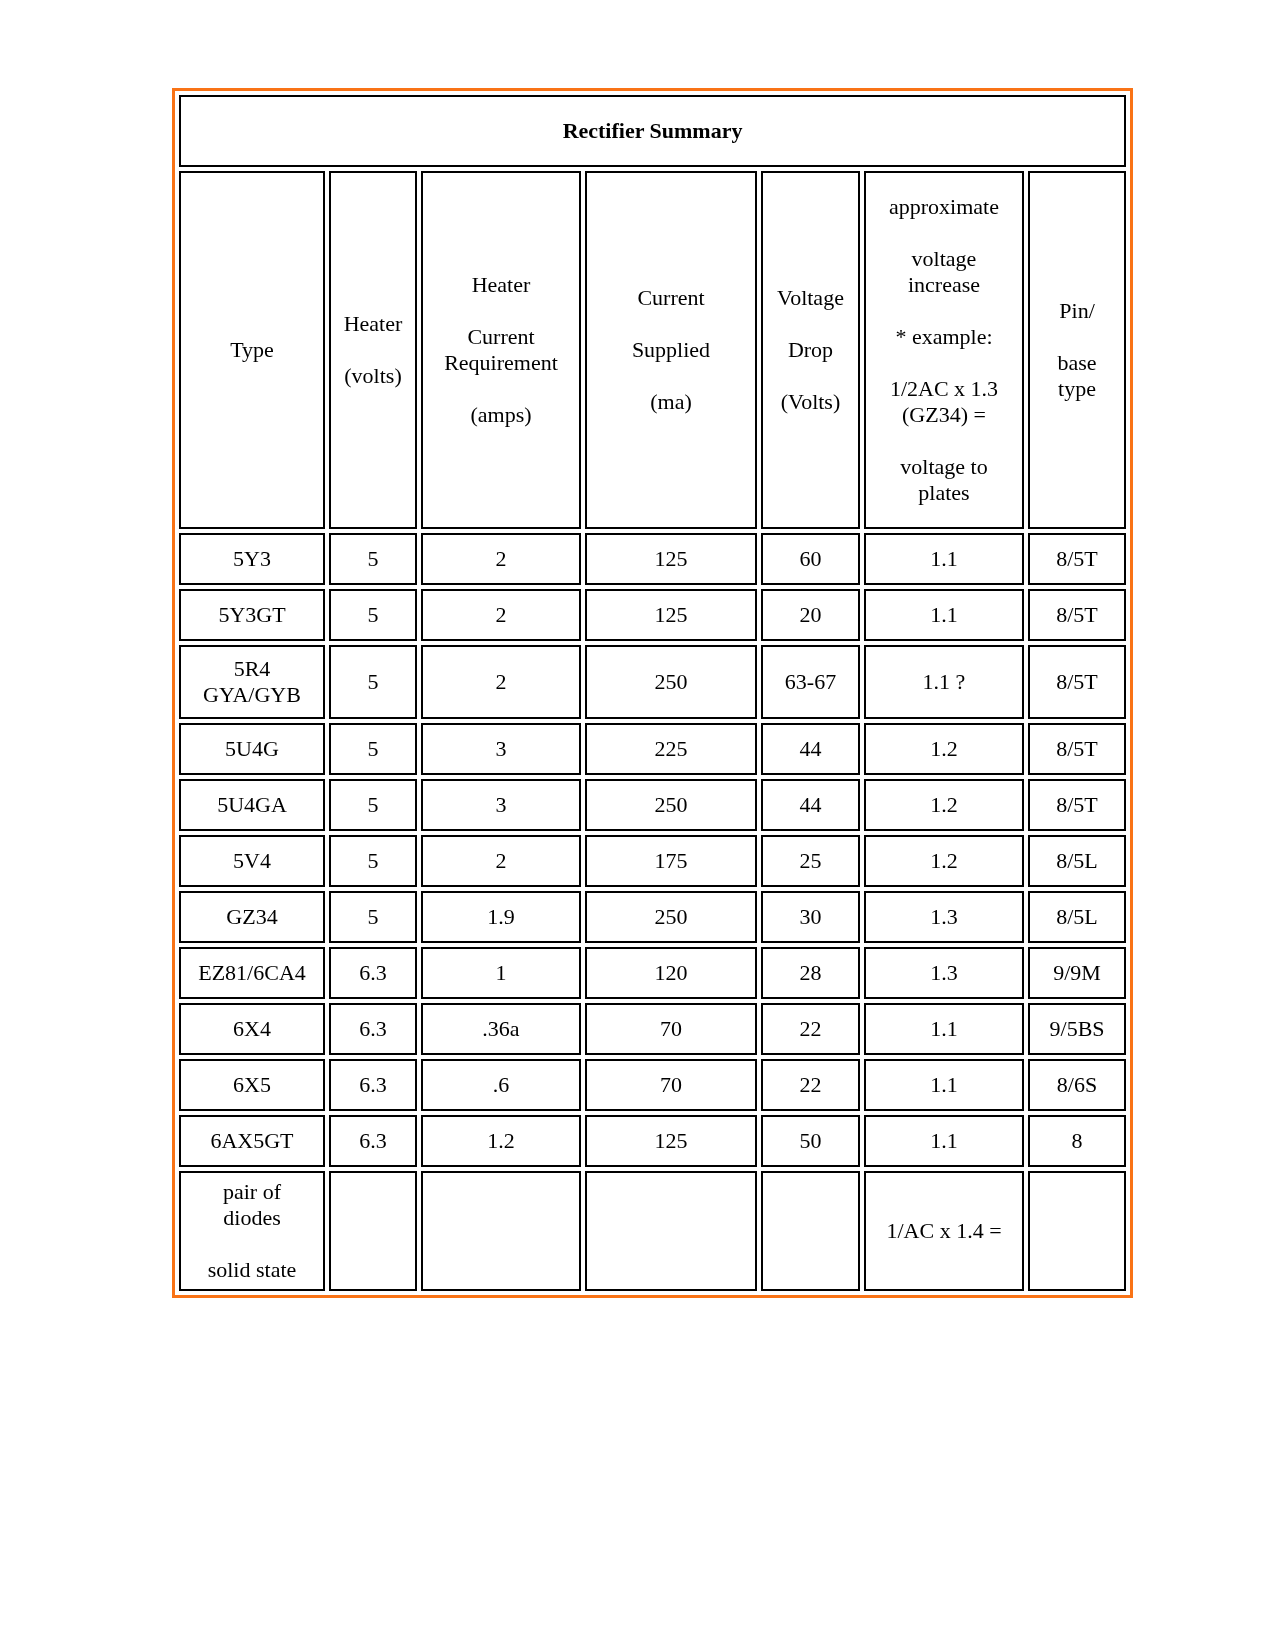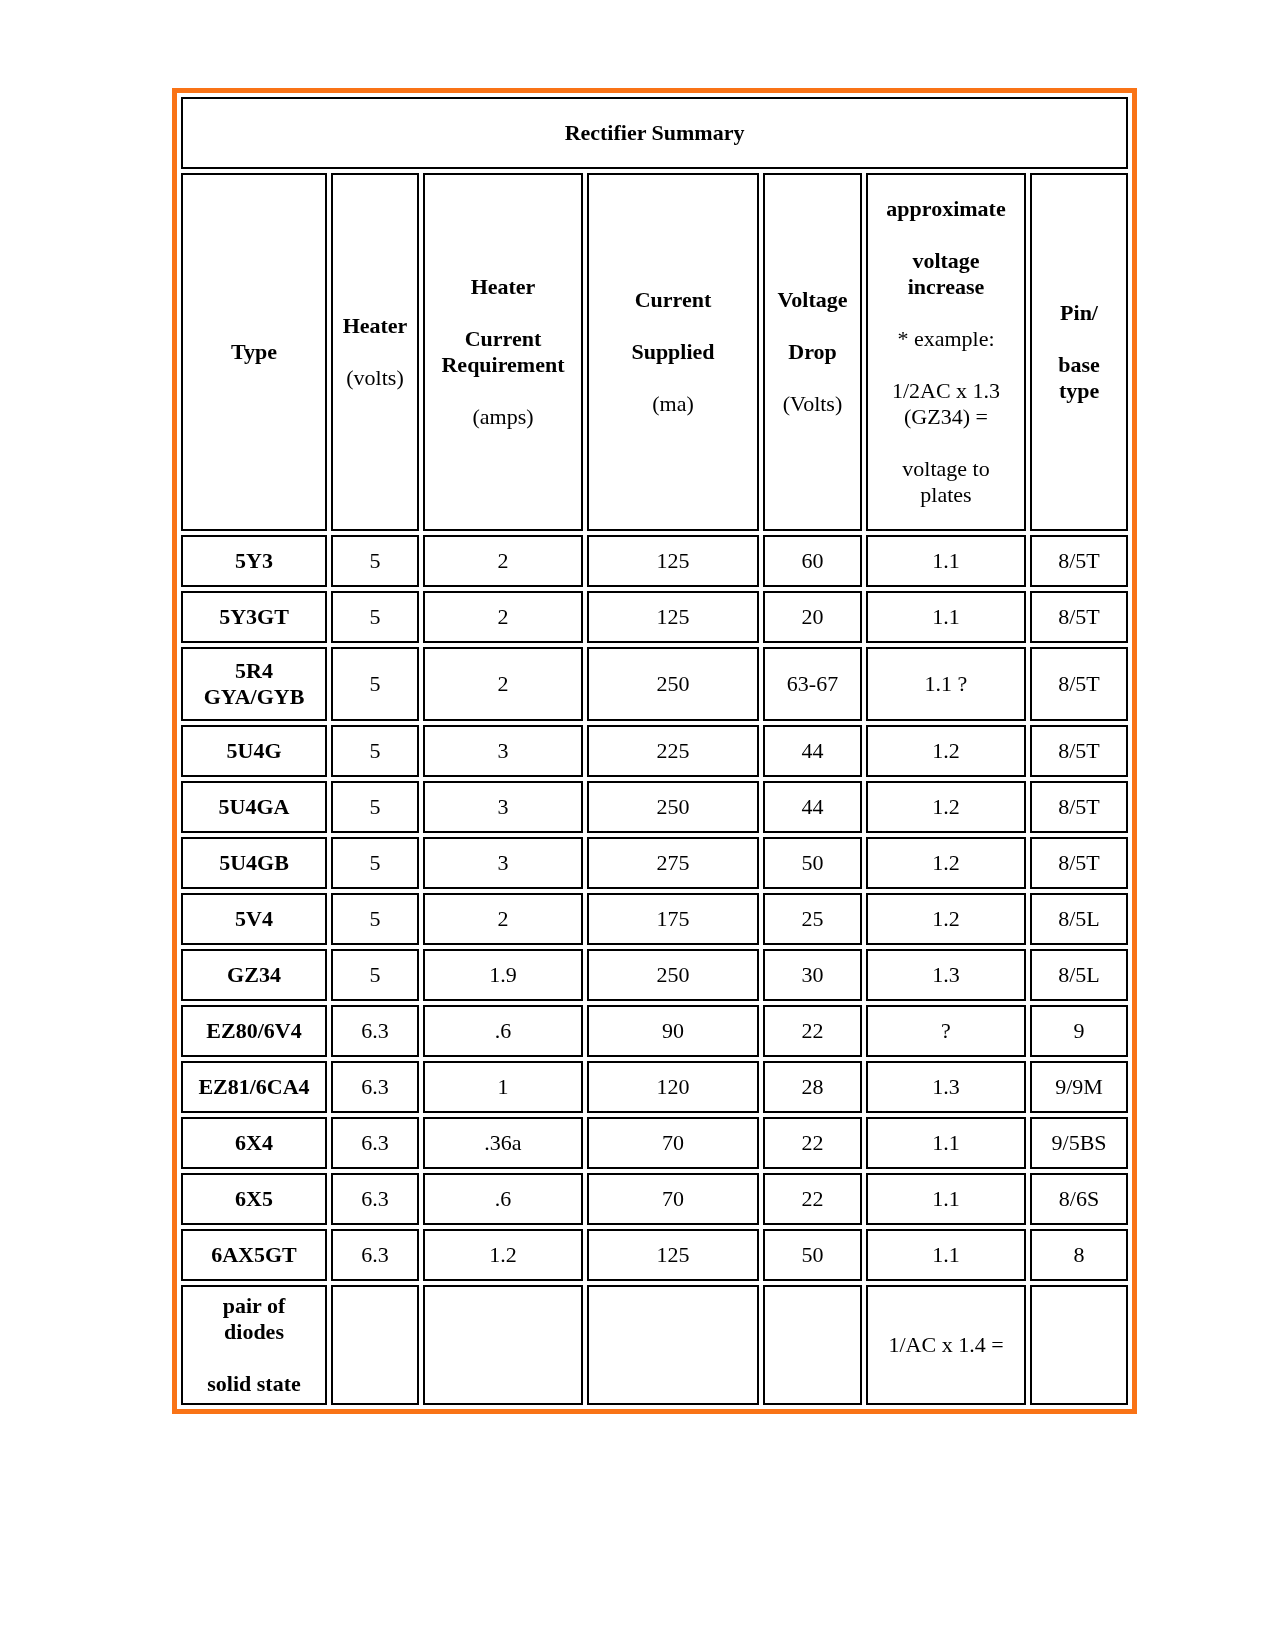--- a/index.html
+++ b/index.html
@@ -17,36 +17,36 @@
     overflow: hidden;
   }
   .table-wrap {
     position: absolute;
     left: 172px;
     top: 88px;
   }
   table.summary {
     border-collapse: separate;
     border-spacing: 4px;
-    border: 5px solid #f97316;
+    border: 3px solid #f97316;
     table-layout: fixed;
     width: 924px;
     background: #ffffff;
   }
   table.summary td {
     border: 2px solid #000000;
     background: #ffffff;
     text-align: center;
     vertical-align: middle;
     padding: 2px 5px;
     font-size: 22px;
     line-height: 26px;
     overflow: hidden;
   }
-  .bold { font-weight: bold; }
+  .bold { font-weight: normal; }
   .pre  { white-space: pre-line; }
   .hp + .hp { margin-top: 26px; }
   tr.title-row td { height: 64px; font-weight: bold; }
   tr.head-row  td { height: 350px; }
   tr.data-row  td { height: 44px; }
   tr.tall-row  td { height: 66px; }
   tr.last-row  td { height: 112px; }
 </style>
 </head>
 <body>
@@ -148,56 +148,38 @@
       <tr class="data-row">
         <td class="bold pre">5U4GA</td>
         <td>5</td>
         <td>3</td>
         <td>250</td>
         <td>44</td>
         <td>1.2</td>
         <td>8/5T</td>
       </tr>
       <tr class="data-row">
-        <td class="bold pre">5U4GB</td>
-        <td>5</td>
-        <td>3</td>
-        <td>275</td>
-        <td>50</td>
-        <td>1.2</td>
-        <td>8/5T</td>
-      </tr>
-      <tr class="data-row">
         <td class="bold pre">5V4</td>
         <td>5</td>
         <td>2</td>
         <td>175</td>
         <td>25</td>
         <td>1.2</td>
         <td>8/5L</td>
       </tr>
       <tr class="data-row">
         <td class="bold pre">GZ34</td>
         <td>5</td>
         <td>1.9</td>
         <td>250</td>
         <td>30</td>
         <td>1.3</td>
         <td>8/5L</td>
       </tr>
       <tr class="data-row">
-        <td class="bold pre">EZ80/6V4</td>
-        <td>6.3</td>
-        <td>.6</td>
-        <td>90</td>
-        <td>22</td>
-        <td>?</td>
-        <td>9</td>
-      </tr>
-      <tr class="data-row">
         <td class="bold pre">EZ81/6CA4</td>
         <td>6.3</td>
         <td>1</td>
         <td>120</td>
         <td>28</td>
         <td>1.3</td>
         <td>9/9M</td>
       </tr>
       <tr class="data-row">
         <td class="bold pre">6X4</td>

